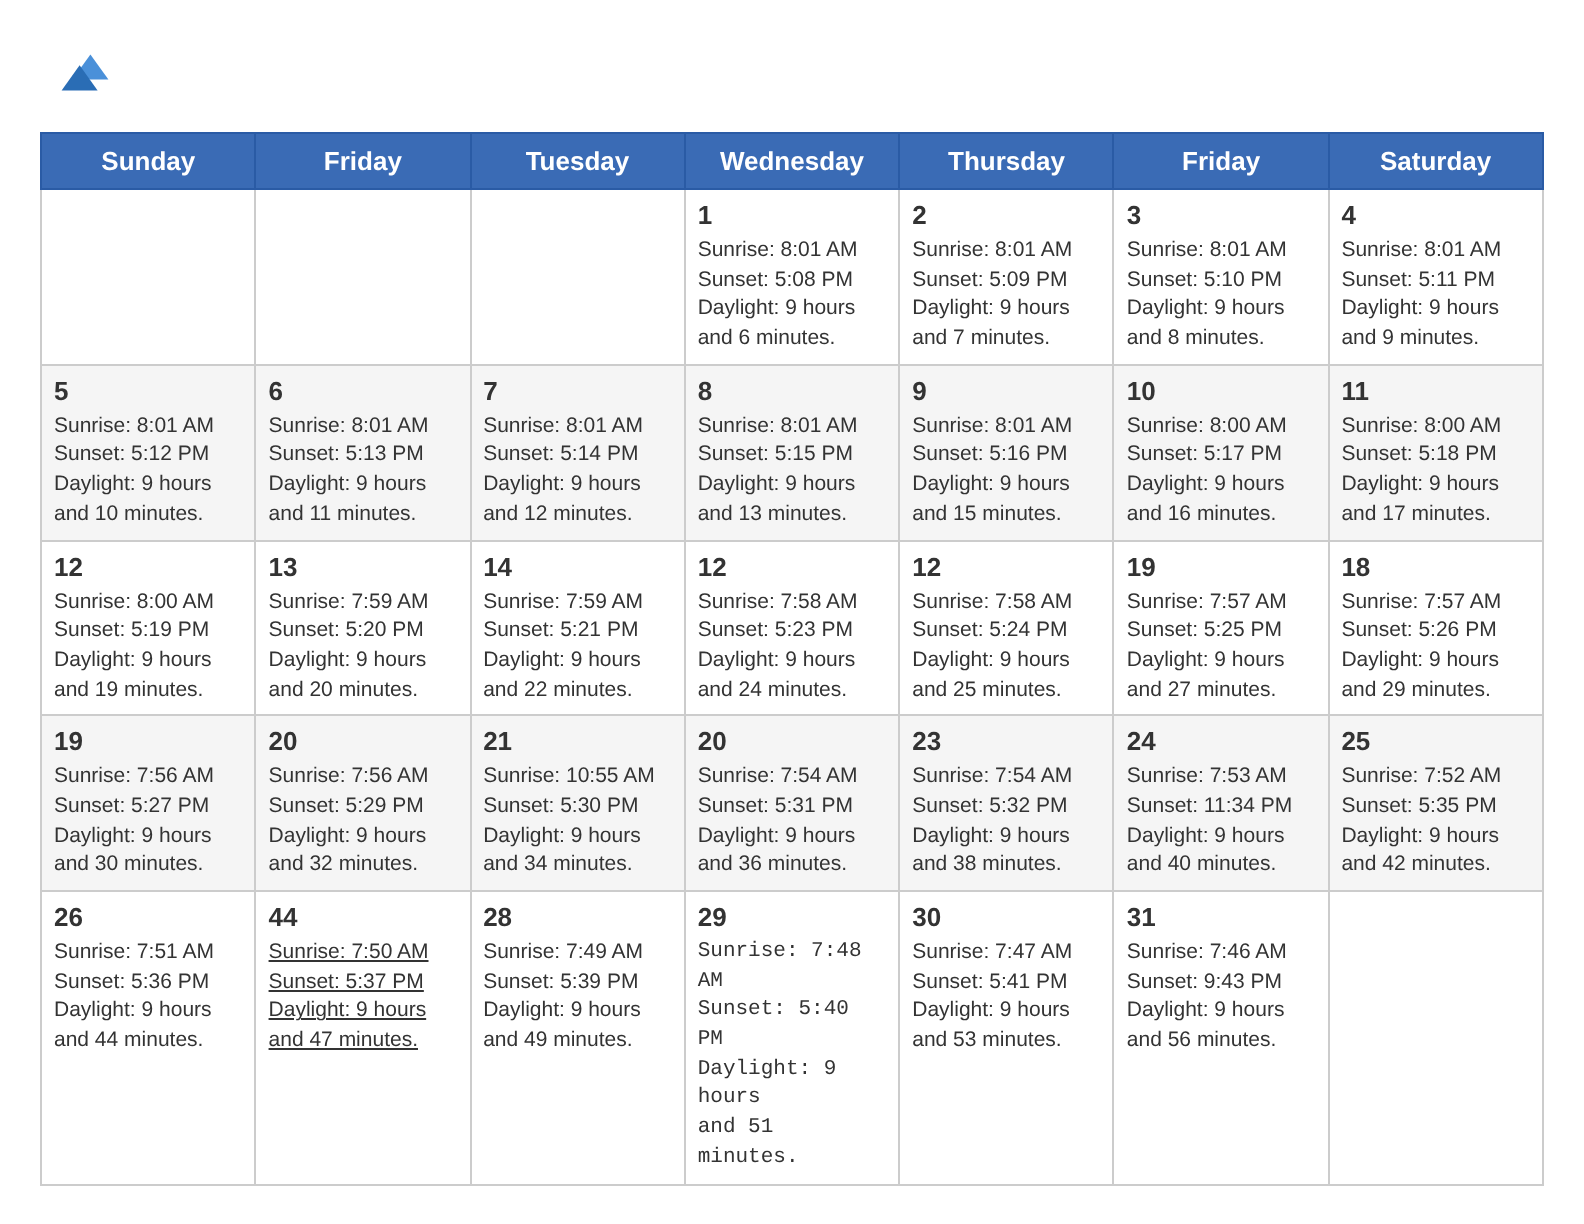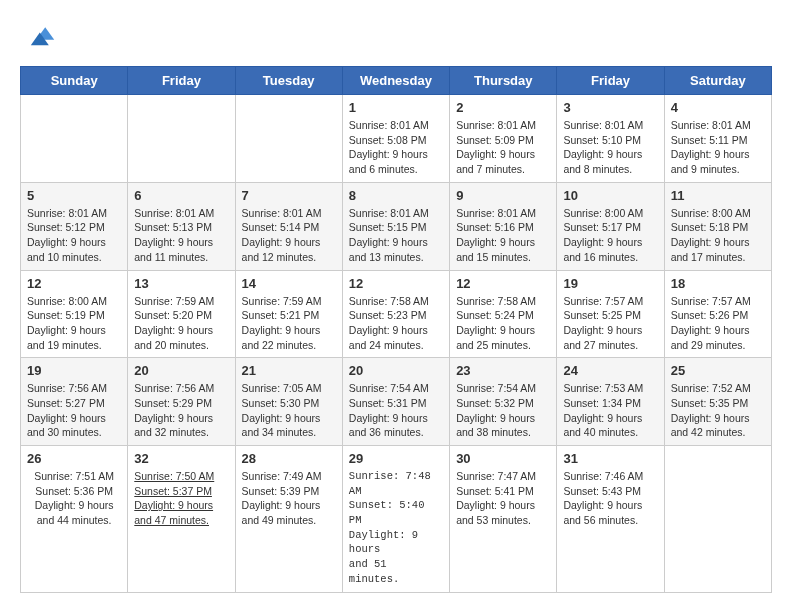--- a/index.html
+++ b/index.html
@@ -264,21 +264,21 @@
         </td>
         <td>
           <div class="day-number">20</div>
           <div class="day-info" style="white-space: pre-line;">Sunrise: 7:56 AM
 Sunset: 5:29 PM
 Daylight: 9 hours
 and 32 minutes.</div>
         </td>
         <td>
           <div class="day-number">21</div>
-          <div class="day-info" style="white-space: pre-line;">Sunrise: 7:05 AM
+          <div class="day-info" style="white-space: pre-line;">Sunrise: 10:55 AM
 Sunset: 5:30 PM
 Daylight: 9 hours
 and 34 minutes.</div>
         </td>
         <td>
           <div class="day-number">20</div>
           <div class="day-info" style="white-space: pre-line;">Sunrise: 7:54 AM
 Sunset: 5:31 PM
 Daylight: 9 hours
 and 36 minutes.</div>
@@ -286,42 +286,42 @@
         <td>
           <div class="day-number">23</div>
           <div class="day-info" style="white-space: pre-line;">Sunrise: 7:54 AM
 Sunset: 5:32 PM
 Daylight: 9 hours
 and 38 minutes.</div>
         </td>
         <td>
           <div class="day-number">24</div>
           <div class="day-info" style="white-space: pre-line;">Sunrise: 7:53 AM
-Sunset: 1:34 PM
+Sunset: 11:34 PM
 Daylight: 9 hours
 and 40 minutes.</div>
         </td>
         <td>
           <div class="day-number">25</div>
           <div class="day-info" style="white-space: pre-line;">Sunrise: 7:52 AM
 Sunset: 5:35 PM
 Daylight: 9 hours
 and 42 minutes.</div>
         </td>
       </tr>
       <tr>
         <td>
           <div class="day-number">26</div>
-          <div class="day-info" style="white-space: pre-line; text-align: center;">Sunrise: 7:51 AM
+          <div class="day-info" style="white-space: pre-line;">Sunrise: 7:51 AM
 Sunset: 5:36 PM
 Daylight: 9 hours
 and 44 minutes.</div>
         </td>
         <td>
-          <div class="day-number">32</div>
+          <div class="day-number">44</div>
           <div class="day-info" style="white-space: pre-line; text-decoration: underline;">Sunrise: 7:50 AM
 Sunset: 5:37 PM
 Daylight: 9 hours
 and 47 minutes.</div>
         </td>
         <td>
           <div class="day-number">28</div>
           <div class="day-info" style="white-space: pre-line;">Sunrise: 7:49 AM
 Sunset: 5:39 PM
 Daylight: 9 hours
@@ -337,20 +337,20 @@
         <td>
           <div class="day-number">30</div>
           <div class="day-info" style="white-space: pre-line;">Sunrise: 7:47 AM
 Sunset: 5:41 PM
 Daylight: 9 hours
 and 53 minutes.</div>
         </td>
         <td>
           <div class="day-number">31</div>
           <div class="day-info" style="white-space: pre-line;">Sunrise: 7:46 AM
-Sunset: 5:43 PM
+Sunset: 9:43 PM
 Daylight: 9 hours
 and 56 minutes.</div>
         </td>
         <td class="empty-cell"></td>
       </tr>
     </tbody>
 </table>
 
 </body></html>

